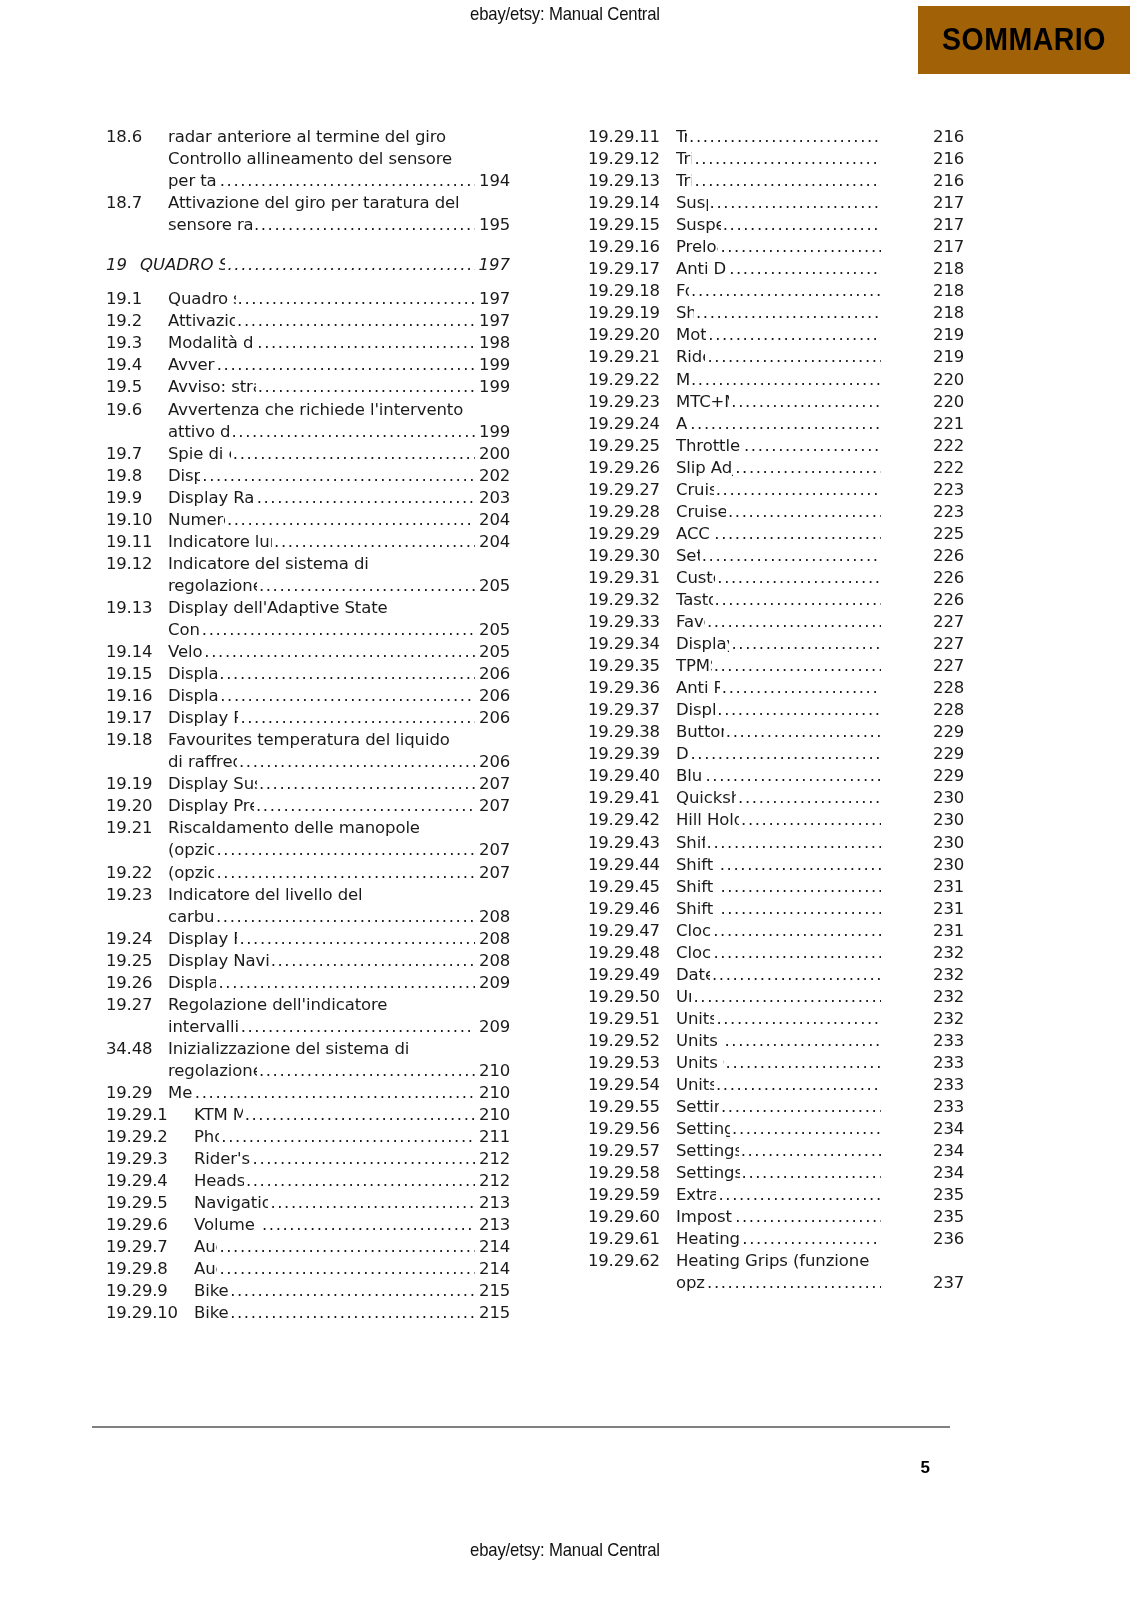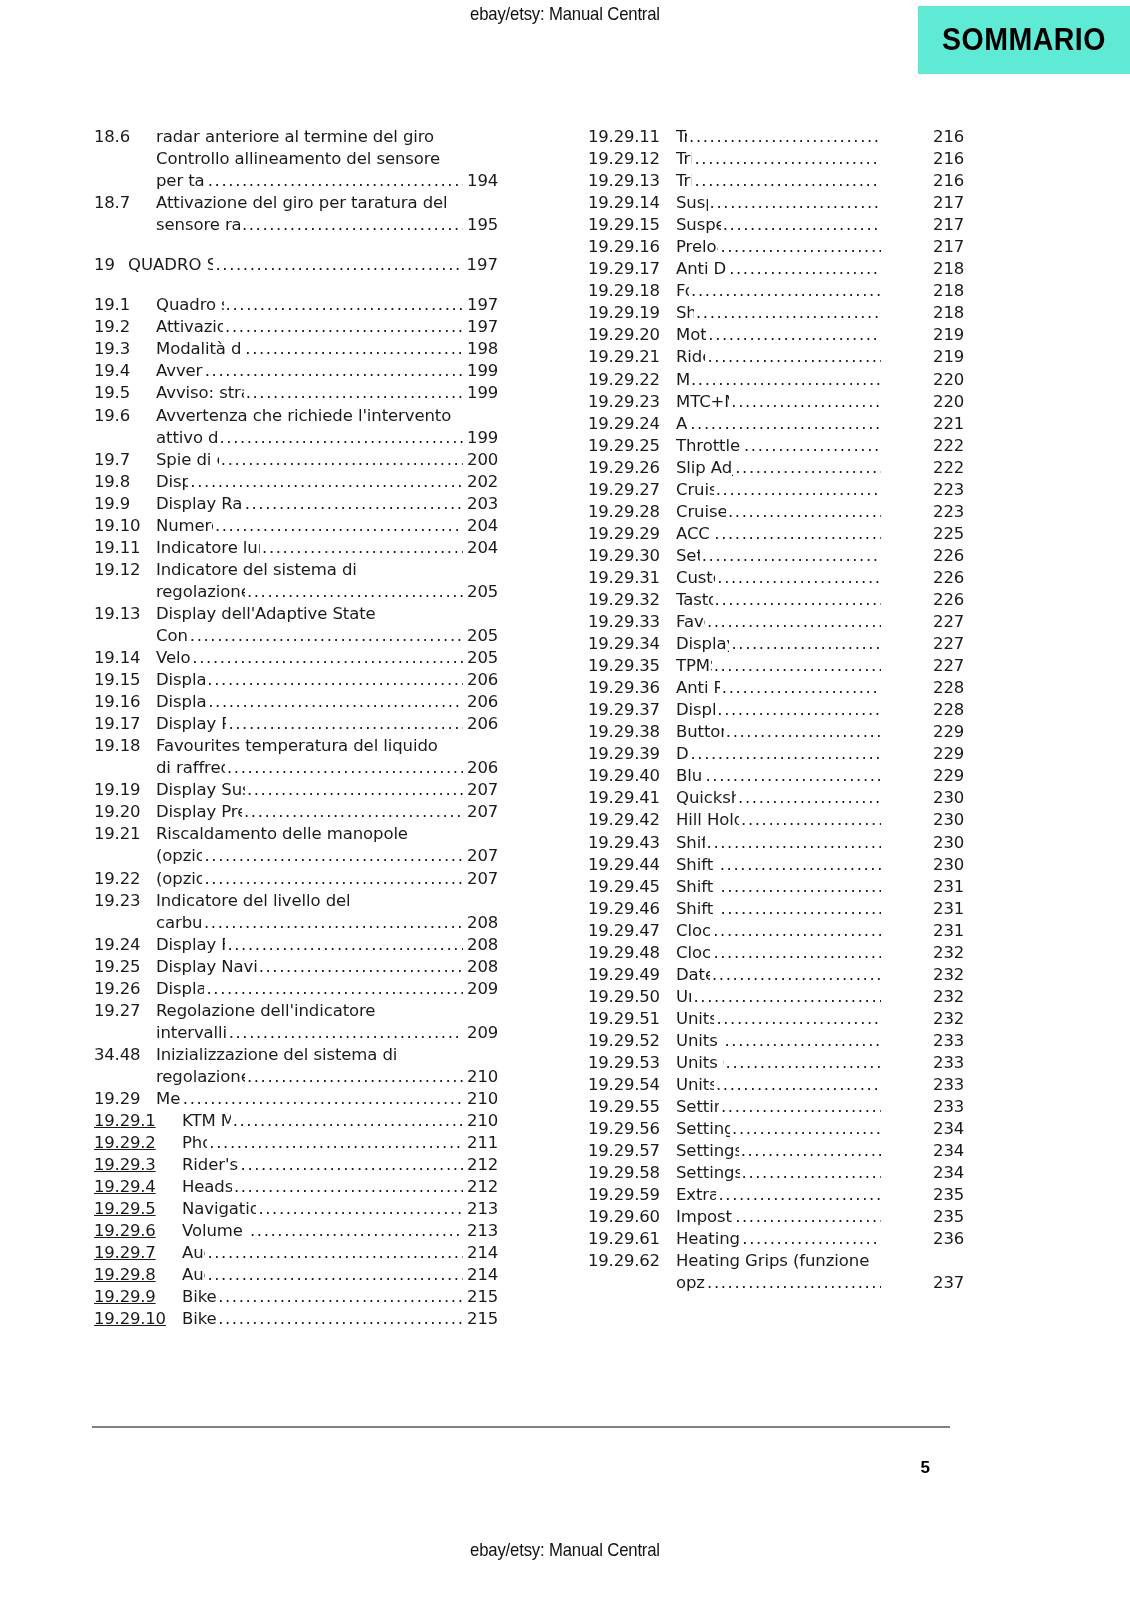--- a/index.html
+++ b/index.html
@@ -31,21 +31,21 @@
   .watermark-top { top: 3px; }
   .watermark-bottom { top: 1539px; }
 
   
   .section-tab {
     position: absolute;
     left: 918px;
     top: 6px;
     width: 212px;
     height: 68px;
-    background: #5eead4;
+    background: #a16207;
     display: flex;
     align-items: center;
     justify-content: center;
   }
   .section-tab-label {
     font-family: "Liberation Sans", sans-serif;
     font-weight: bold;
     font-size: 31px;
     letter-spacing: 0.5px;
     color: #000000;
@@ -56,41 +56,41 @@
   .toc {
     position: absolute;
     left: 0;
     top: 126px;
     width: 1130px;
   }
   .toc-col {
     position: absolute;
     top: 0;
   }
-  .toc-col-left  { left: 94px;  width: 404px; }
+  .toc-col-left  { left: 106px;  width: 404px; }
   .toc-col-right { left: 588px; width: 376px; }
 
   .toc-entry {
     display: flex;
     align-items: flex-start;
     line-height: 22.05px;
     font-size: 16.5px;
   }
   .toc-entry.gap-before { margin-top: 18px; }
-  .toc-entry.gap-after  { margin-bottom: 18px; }
+  .toc-entry.gap-after  { margin-bottom: 12px; font-style: italic; }
 
   .toc-num {
     flex: 0 0 auto;
     white-space: nowrap;
     letter-spacing: -0.2px;
   }
   
   .toc-col-left .toc-num          { width: 62px; }
   .toc-col-left .lvl1 .toc-num    { width: 34px; }
-  .toc-col-left .lvl3 .toc-num    { width: 88px; text-decoration: underline; }
+  .toc-col-left .lvl3 .toc-num    { width: 88px; }
   
   .toc-col-right .toc-num         { width: 88px; }
 
   .toc-body {
     flex: 1 1 auto;
     min-width: 0;
   }
   .toc-line {
     display: flex;
     align-items: baseline;

